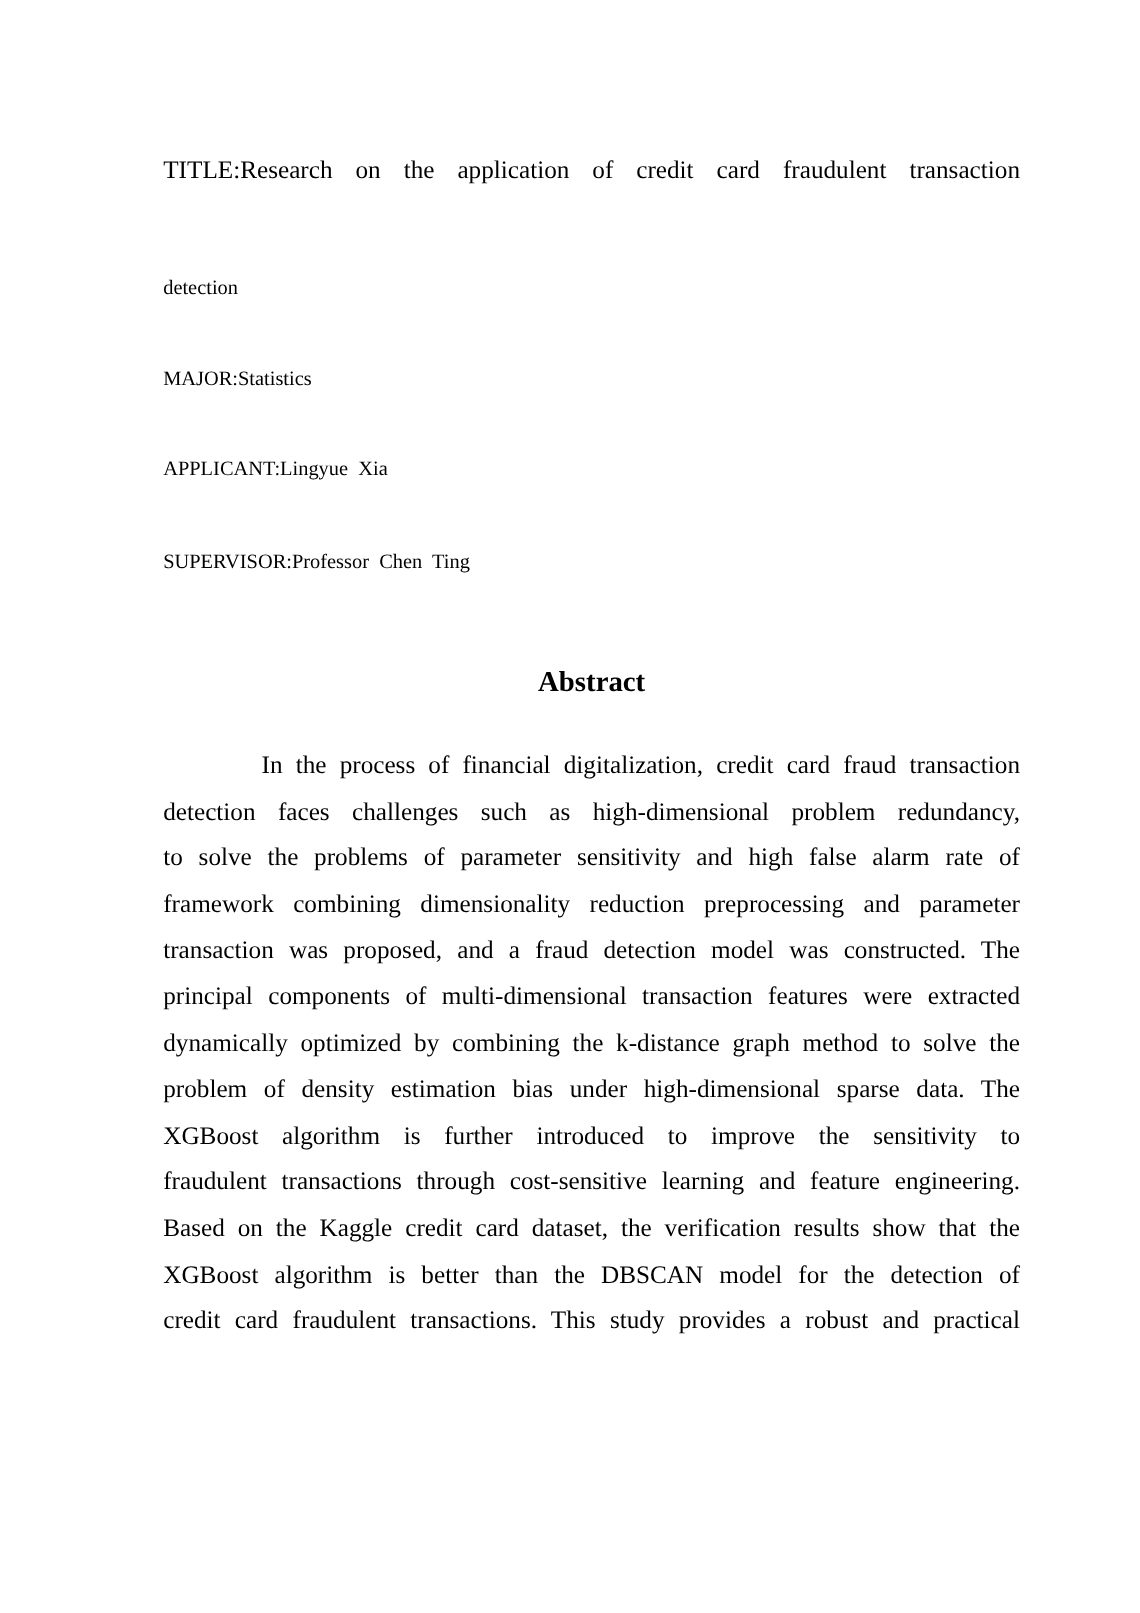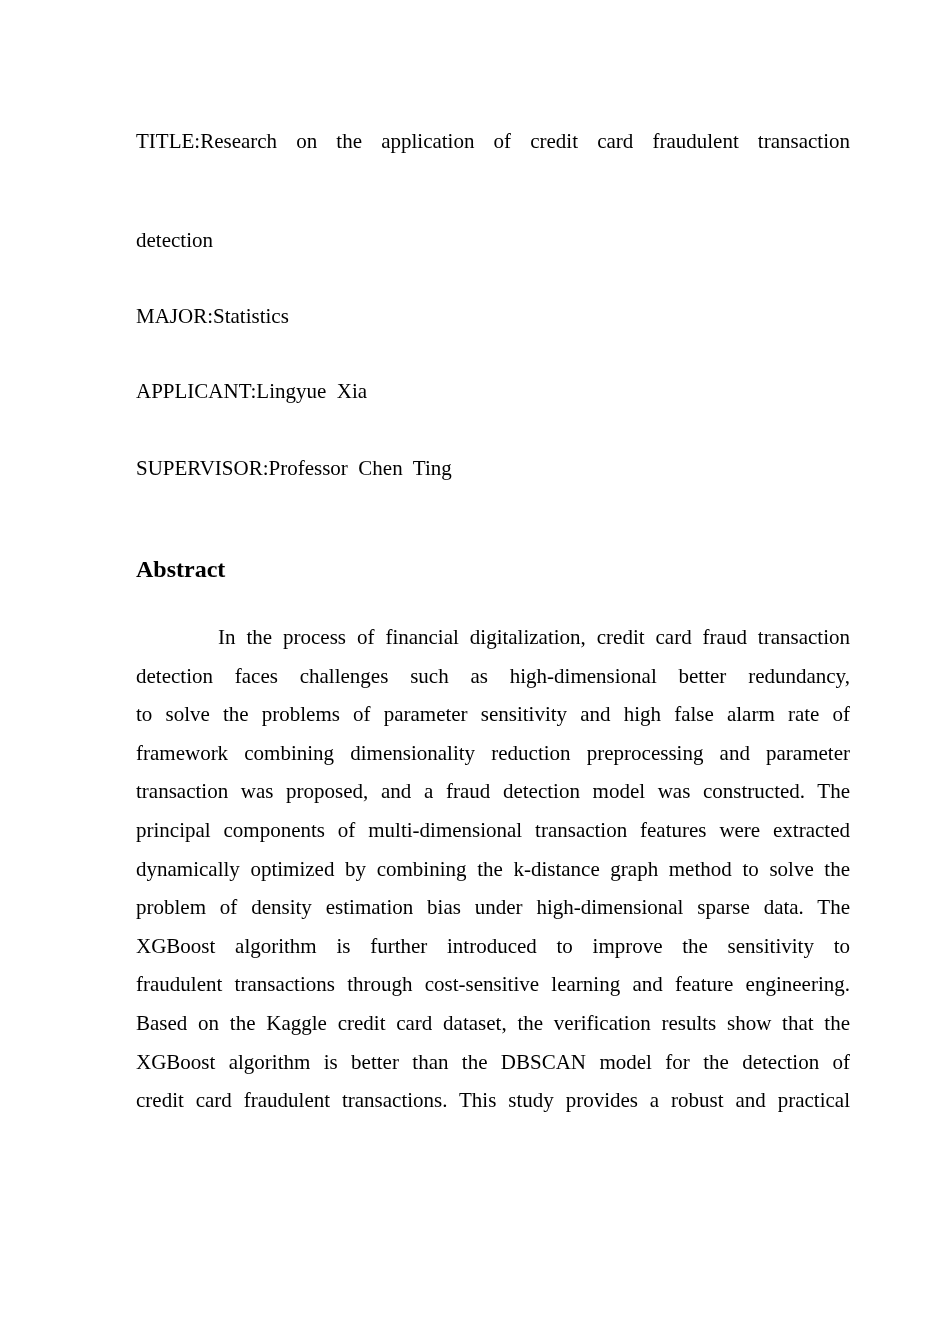--- a/index.html
+++ b/index.html
@@ -18,38 +18,39 @@
     .page {
       position: absolute;
       left: 0; top: 0;
       width: 950px;
       height: 1344px;
       background: #ffffff;
     }
     .meta-line {
       position: absolute;
       left: 136px;
-      font-size: 21px;
+      font-size: 17px;
       line-height: 24px;
       white-space: pre;
     }
     .title-line {
       position: absolute;
       left: 136px;
       width: 714px;
       font-size: 21px;
       line-height: 24px;
       text-align: justify;
       text-align-last: justify;
     }
     .abstract-heading {
       position: absolute;
       left: 136px;
       width: 714px;
       top: 554px;
+      text-align: center;
       font-size: 24px;
       font-weight: bold;
       line-height: 30px;
     }
     .abstract-body {
       position: absolute;
       left: 136px;
       top: 618px;
       width: 714px;
     }
@@ -75,21 +76,21 @@
   <div class="meta-line" style="top:228px;">detection</div>
 
   <div class="meta-line" style="top:304px;">MAJOR:Statistics</div>
   <div class="meta-line" style="top:379px;">APPLICANT:Lingyue  Xia</div>
   <div class="meta-line" style="top:456px;">SUPERVISOR:Professor  Chen  Ting</div>
 
   <div class="abstract-heading">Abstract</div>
 
   <div class="abstract-body">
     <span class="abs-line first">In  the process of financial digitalization, credit card fraud transaction</span>
-    <span class="abs-line">detection faces challenges such as high-dimensional better redundancy,</span>
+    <span class="abs-line">detection faces challenges such as high-dimensional problem redundancy,</span>
     <span class="abs-line">to solve the problems of parameter sensitivity and high false alarm rate of</span>
     <span class="abs-line">framework combining dimensionality reduction preprocessing and parameter</span>
     <span class="abs-line">transaction was proposed, and a fraud detection model was constructed. The</span>
     <span class="abs-line">principal components of multi-dimensional transaction features were extracted</span>
     <span class="abs-line">dynamically optimized by combining the k-distance graph method to solve the</span>
     <span class="abs-line">problem of density estimation bias under high-dimensional sparse data. The</span>
     <span class="abs-line">XGBoost algorithm is further introduced to improve the sensitivity to</span>
     <span class="abs-line">fraudulent transactions through cost-sensitive learning and feature engineering.</span>
     <span class="abs-line">Based on the Kaggle credit card dataset, the verification results show that the</span>
     <span class="abs-line">XGBoost algorithm is better than the DBSCAN model for the detection of</span>

